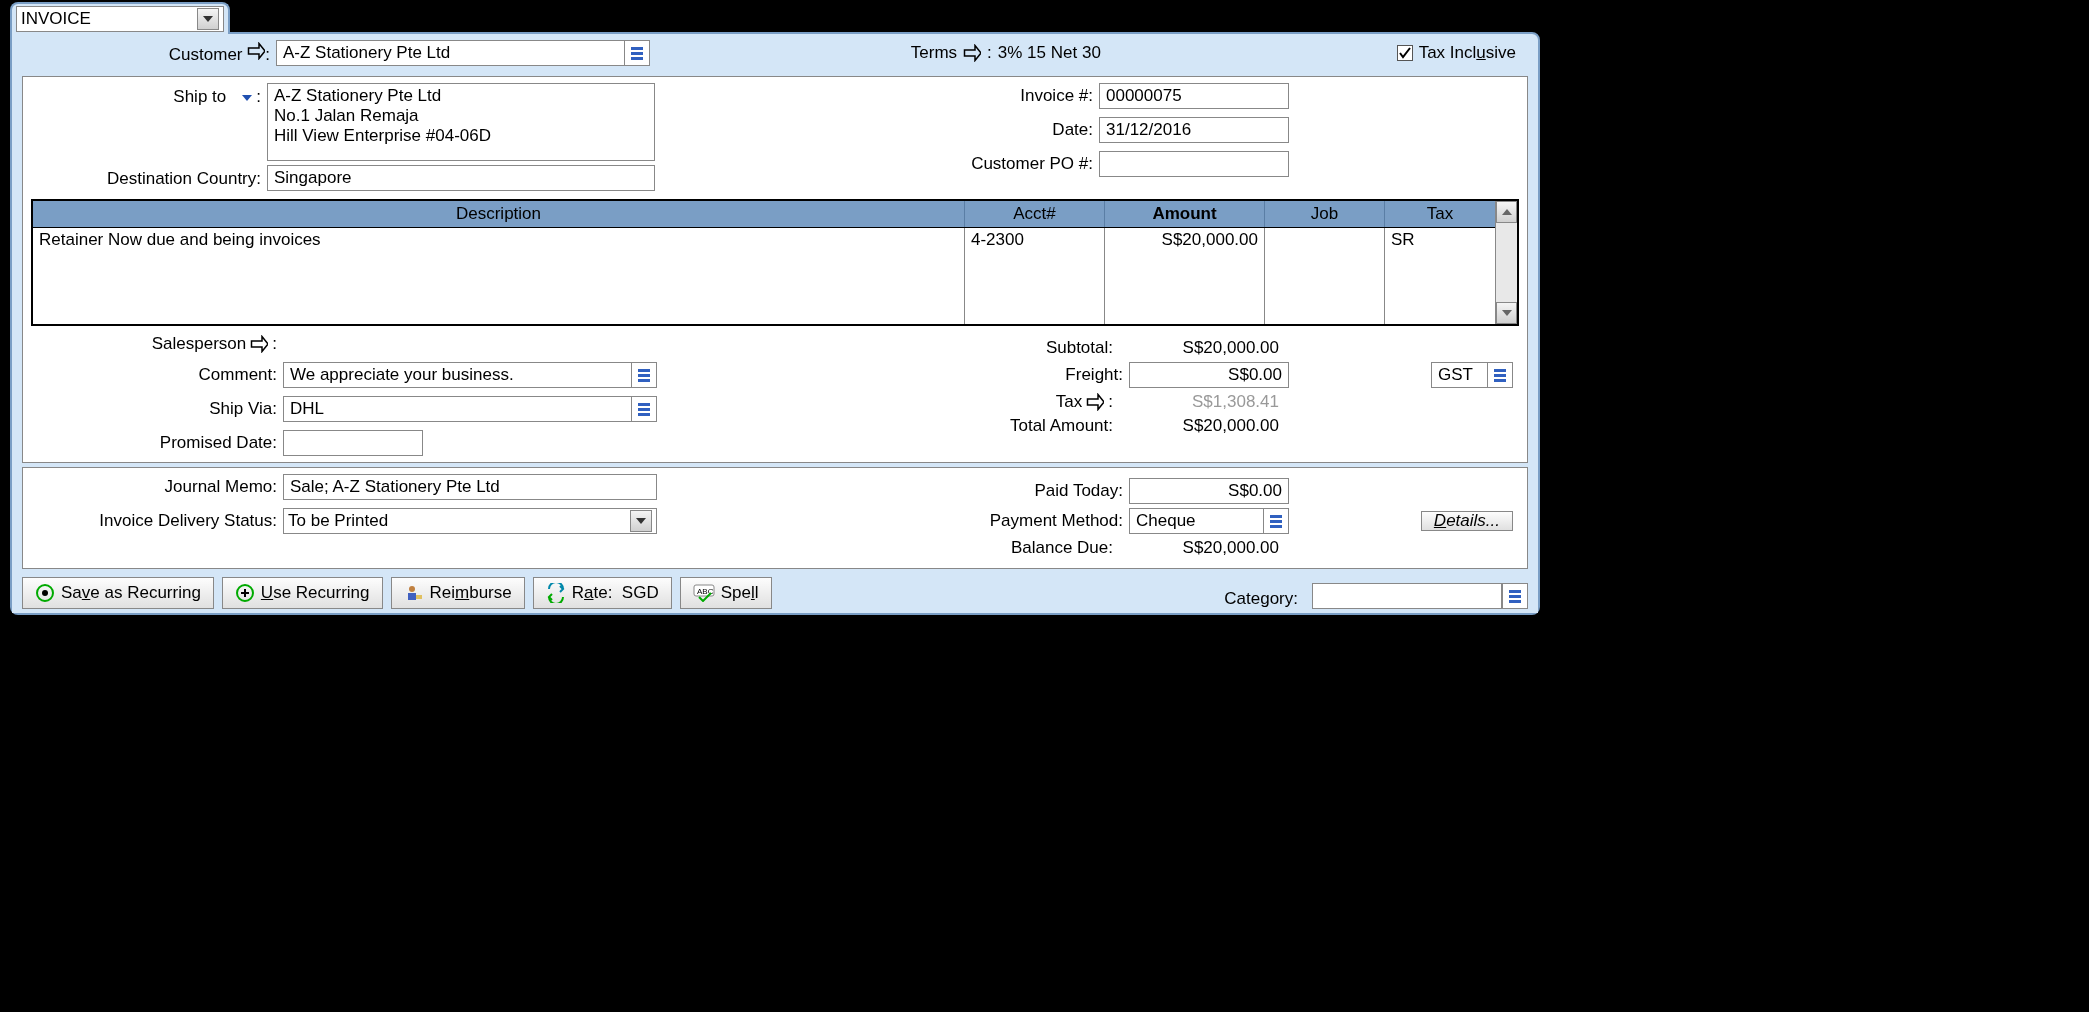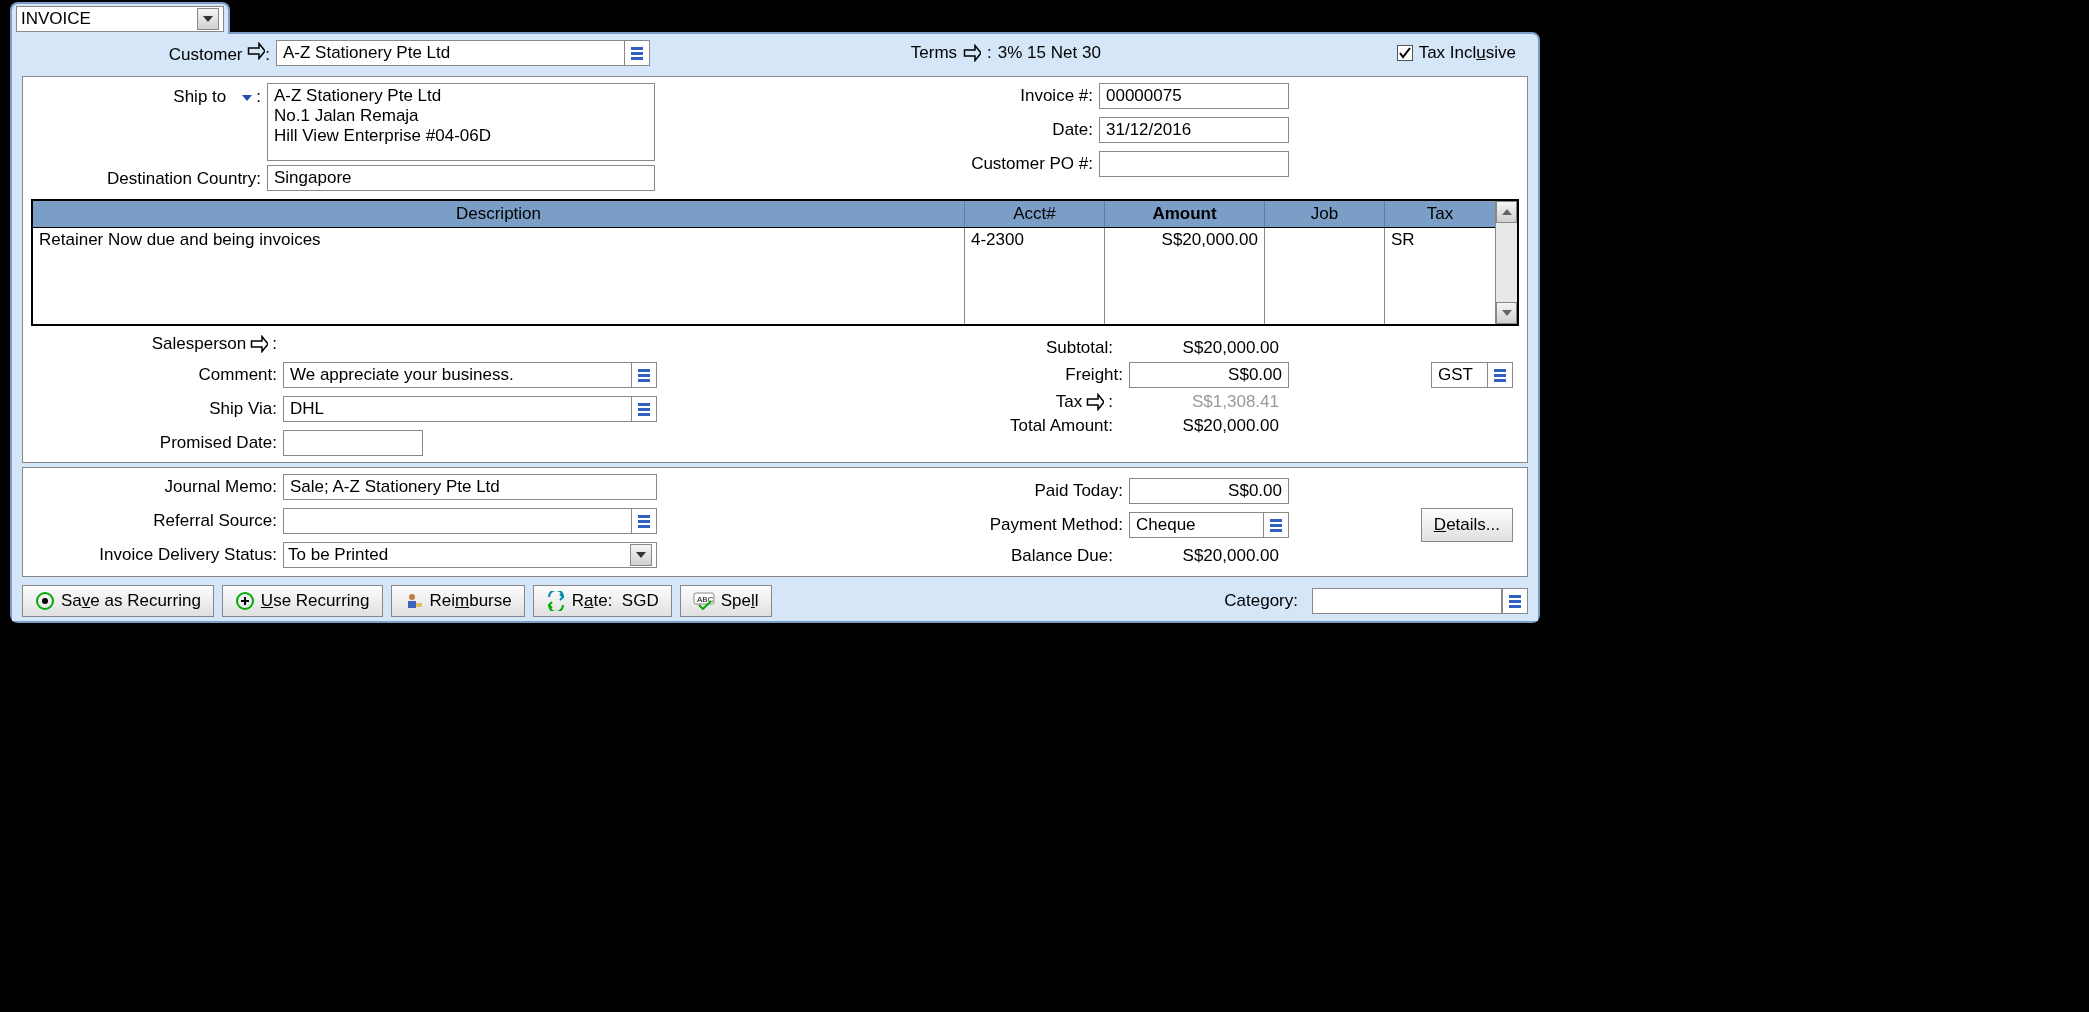--- a/index.html
+++ b/index.html
@@ -409,35 +409,20 @@
 
   <div class="main-panel">
     <div style="display:flex;">
       <div>
         <div style="display:flex;align-items:center;margin-bottom:8px;">
           <div class="lbl" style="width:252px;">Journal Memo:</div>
           <div class="input" style="width:374px;">
               <span>Sale; A-Z Stationery Pte Ltd</span>
             </div>
         </div>
-        <div style="display:flex;align-items:center;margin-bottom:8px;">
-          <div class="lbl" style="width:252px;">Referral Source:</div>
-          <div class="combo">
-            <div class="input" style="width:348px;">
-                <span></span>
-              </div>
-            <div class="lookup-btn">
-                <svg viewBox="0 0 14 14">
-                  <rect x="1" y="1" width="12" height="3" fill="#3060c0"></rect>
-                  <rect x="1" y="6" width="12" height="3" fill="#3060c0"></rect>
-                  <rect x="1" y="11" width="12" height="3" fill="#3060c0"></rect>
-                </svg>
-              </div>
-          </div>
-        </div>
         <div style="display:flex;align-items:center;">
           <div class="lbl" style="width:252px;">Invoice Delivery Status:</div>
           <div class="dropdown-white" style="width:374px;">
             <span>To be Printed</span>
             <div style="flex:1"></div>
             <div class="dd-btn">
                 <svg viewBox="0 0 10 6">
                   <path d="M0 0 L5 6 L10 0 Z" fill="#333"></path>
                 </svg>
               </div>
@@ -460,35 +445,35 @@
               </div>
             <div class="lookup-btn">
                 <svg viewBox="0 0 14 14">
                   <rect x="1" y="1" width="12" height="3" fill="#3060c0"></rect>
                   <rect x="1" y="6" width="12" height="3" fill="#3060c0"></rect>
                   <rect x="1" y="11" width="12" height="3" fill="#3060c0"></rect>
                 </svg>
               </div>
           </div>
           <div style="width:230px;display:flex;justify-content:flex-end;padding-right:6px;">
-            <div class="btn" style="height:34px;">
+            <div class="btn" style="height:20px;font-style:italic;">
                 <span><span class="underline-key">D</span>etails...</span>
               </div>
           </div>
         </div>
         <div class="totals-row">
           <div class="lbl" style="flex:1;">Balance Due:</div>
           <div style="width:170px;text-align:right;padding-right:10px;">S$20,000.00</div>
           <div style="width:230px;"></div>
         </div>
       </div>
     </div>
   </div>
 
-  <div class="footer-panel" style="display:flex;align-items:center;gap:8px;">
+  <div class="footer-panel" style="display:flex;align-items:flex-end;gap:8px;">
     <div class="btn">
       <svg width="20" height="20" viewBox="0 0 20 20">
           <circle cx="10" cy="10" r="8" fill="none" stroke="#0a0" stroke-width="2"></circle>
           <circle cx="10" cy="10" r="3" fill="#000"></circle>
         </svg>
       <span>Sa<span class="underline-key">v</span>e as Recurring</span>
     </div>
     <div class="btn">
       <svg width="20" height="20" viewBox="0 0 20 20">
           <circle cx="10" cy="10" r="8" fill="none" stroke="#0a0" stroke-width="2"></circle>

